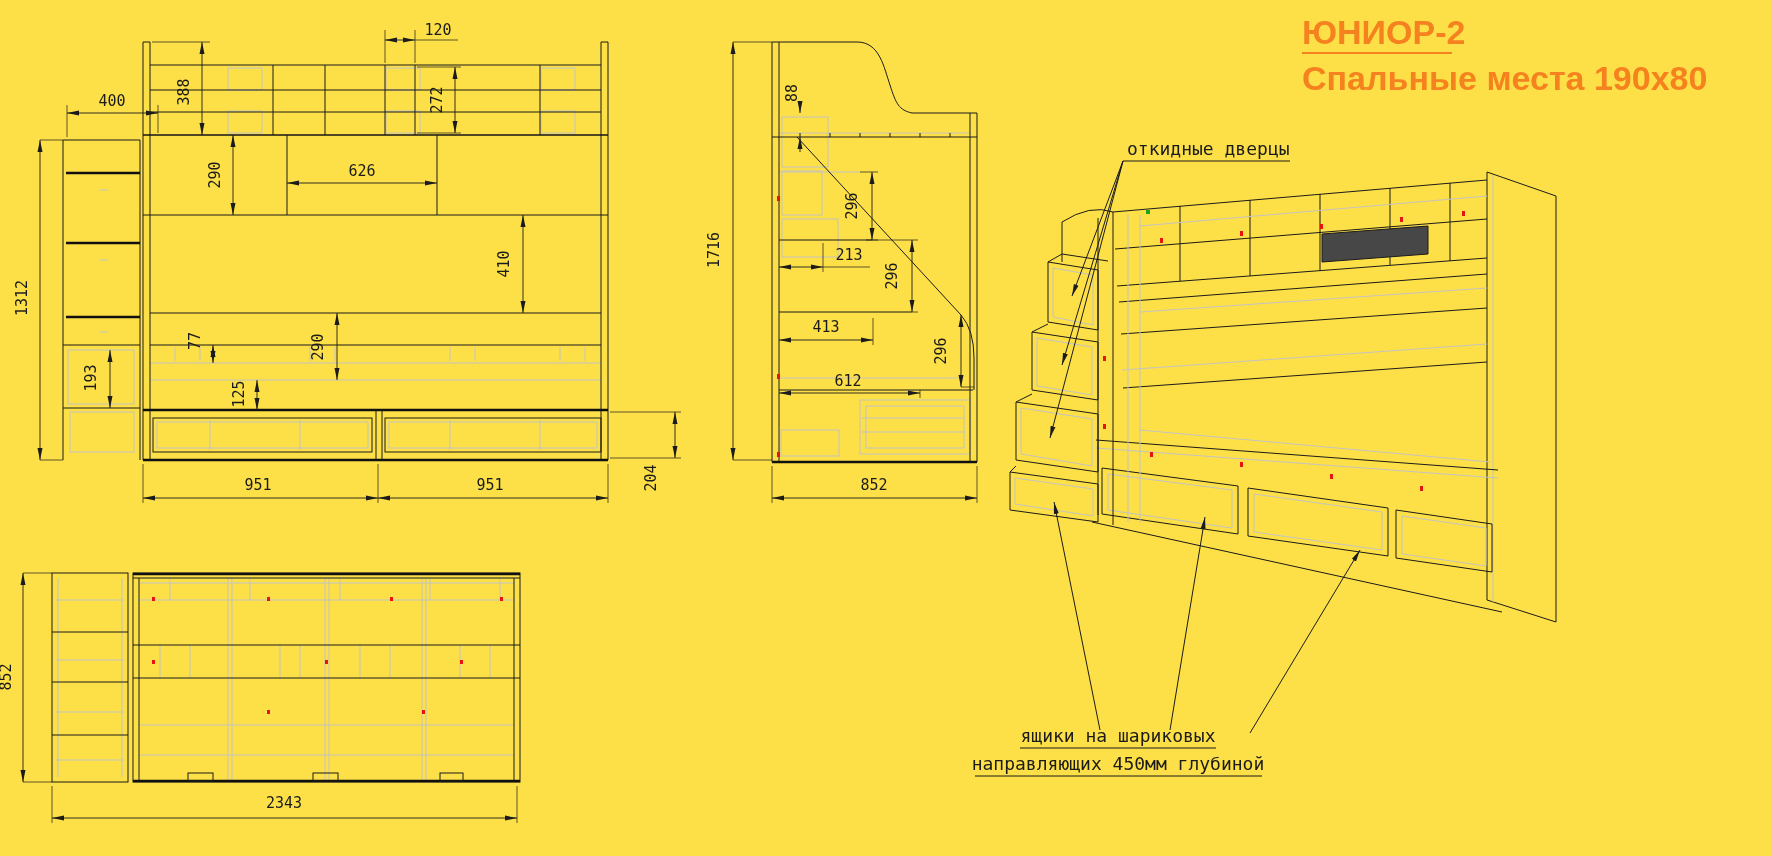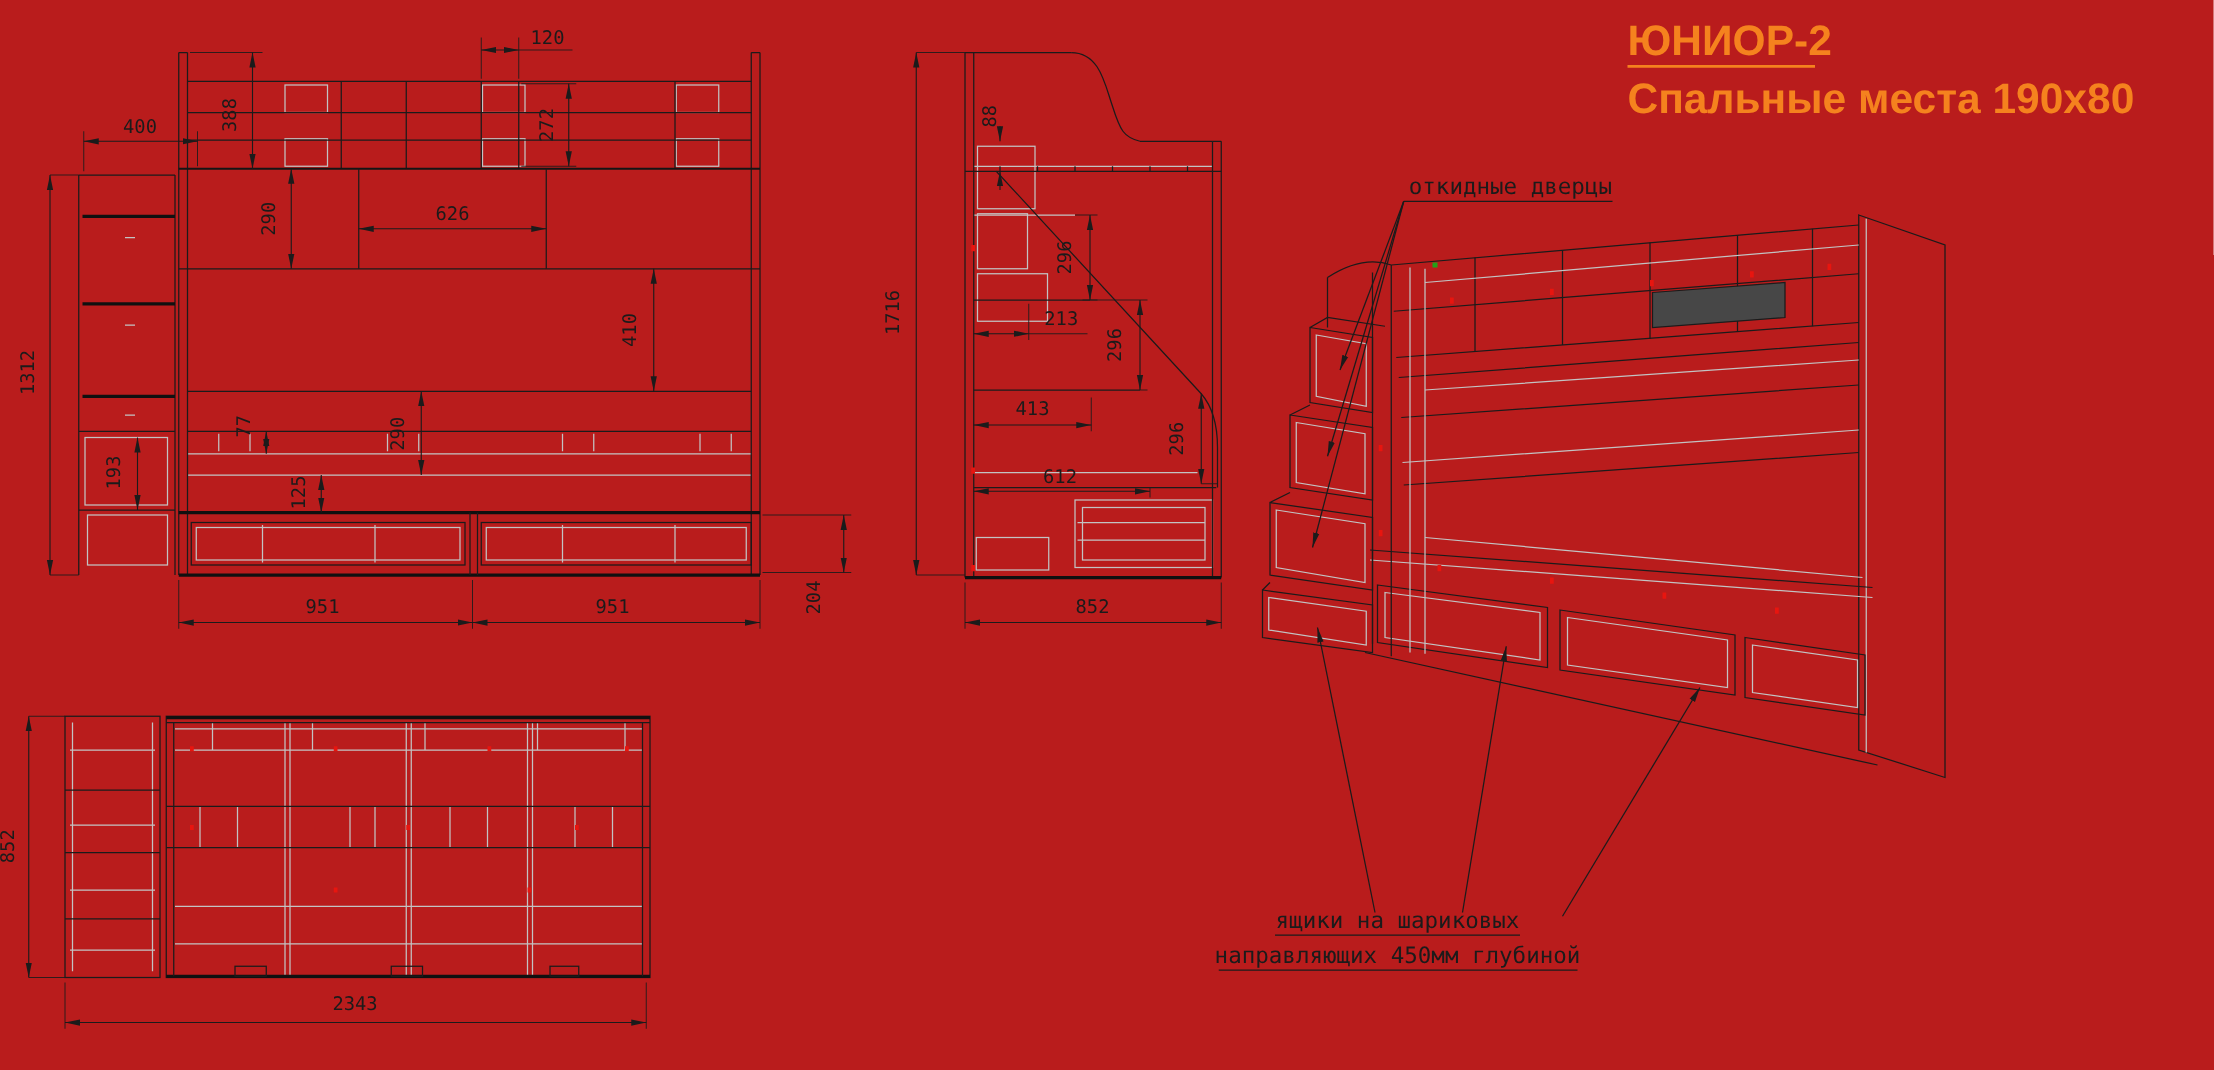--- a/index.html
+++ b/index.html
@@ -1,16 +1,16 @@
 <!DOCTYPE html>
 <html><head>
 <meta charset="utf-8">
 <style>
   html,body{margin:0;padding:0;background:#fff}
-  .stage{position:relative;width:1771px;height:856px;background:#b91c1c;overflow:hidden;
+  .stage{position:relative;width:1771px;height:856px;background:#fde047;overflow:hidden;
          font-family:"DejaVu Sans Mono",monospace}
   svg{display:block}
   .ln{stroke:#1b1b1b;stroke-width:1;fill:none}
   .md{stroke:#151515;stroke-width:1.7;fill:none}
   .th{stroke:#101010;stroke-width:2.6;fill:none}
   .gr{stroke:#c3c3c3;stroke-width:1;fill:none}
   .ext{stroke:#1b1b1b;stroke-width:.7;fill:none}
   .dim{stroke:#1b1b1b;stroke-width:.9;fill:none}
   .ldr{stroke:#1b1b1b;stroke-width:1;fill:none}
   .dt{font:15px "DejaVu Sans Mono",monospace;fill:#1b1b1b}

